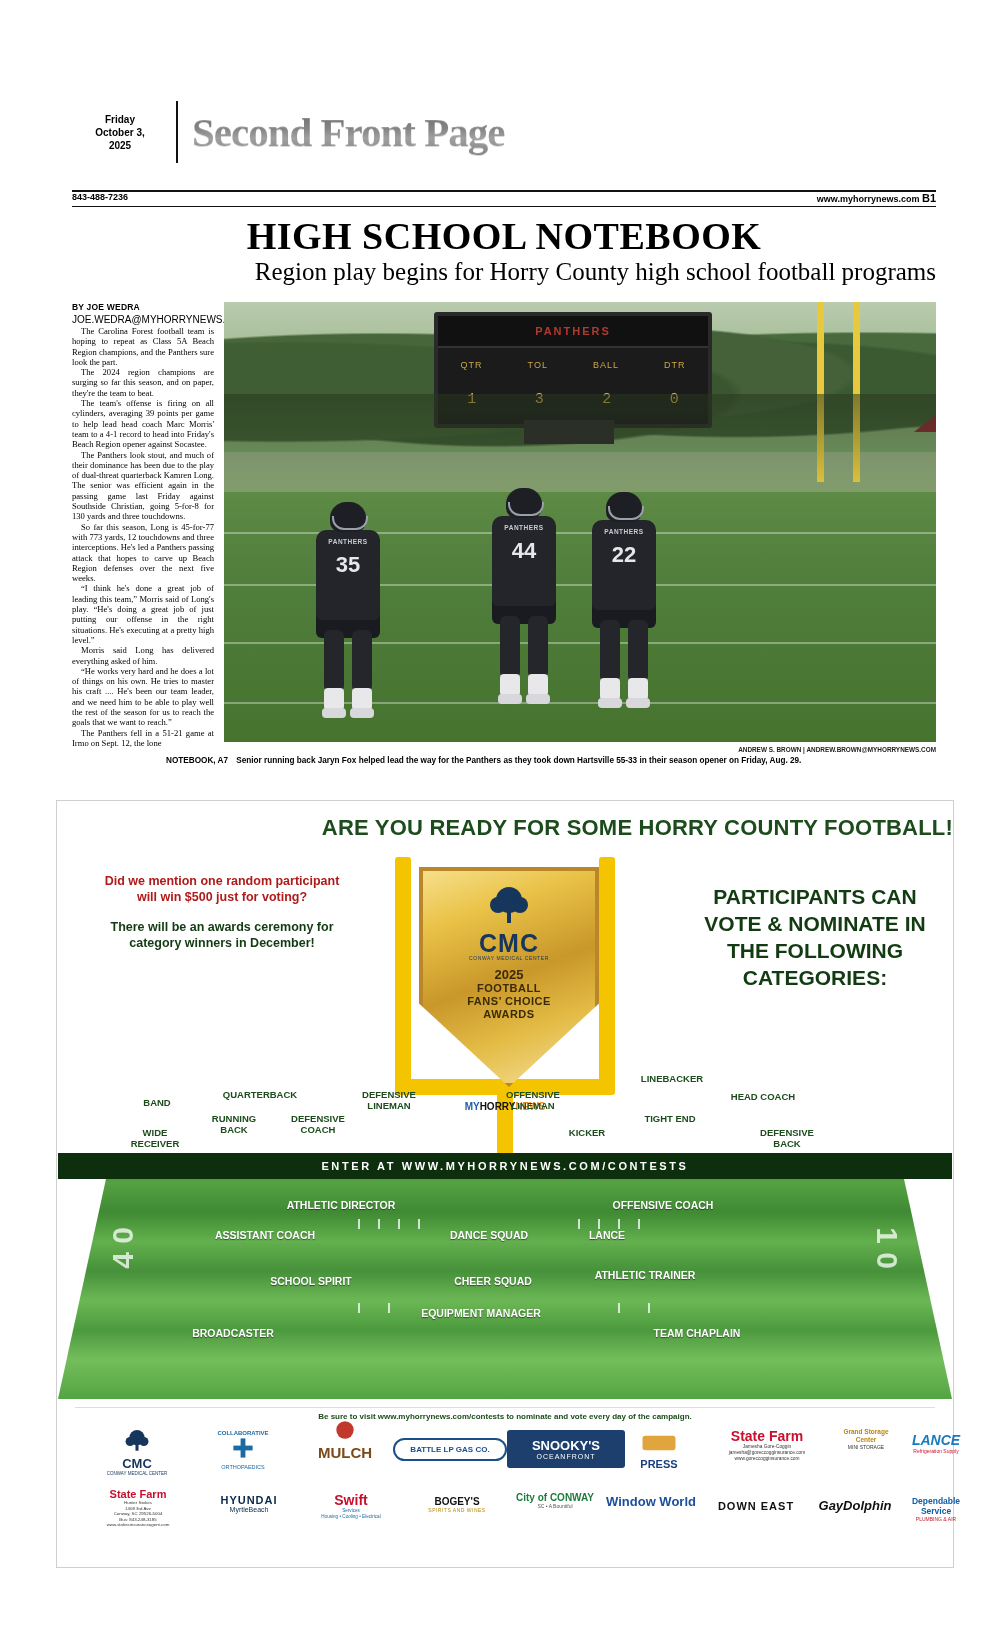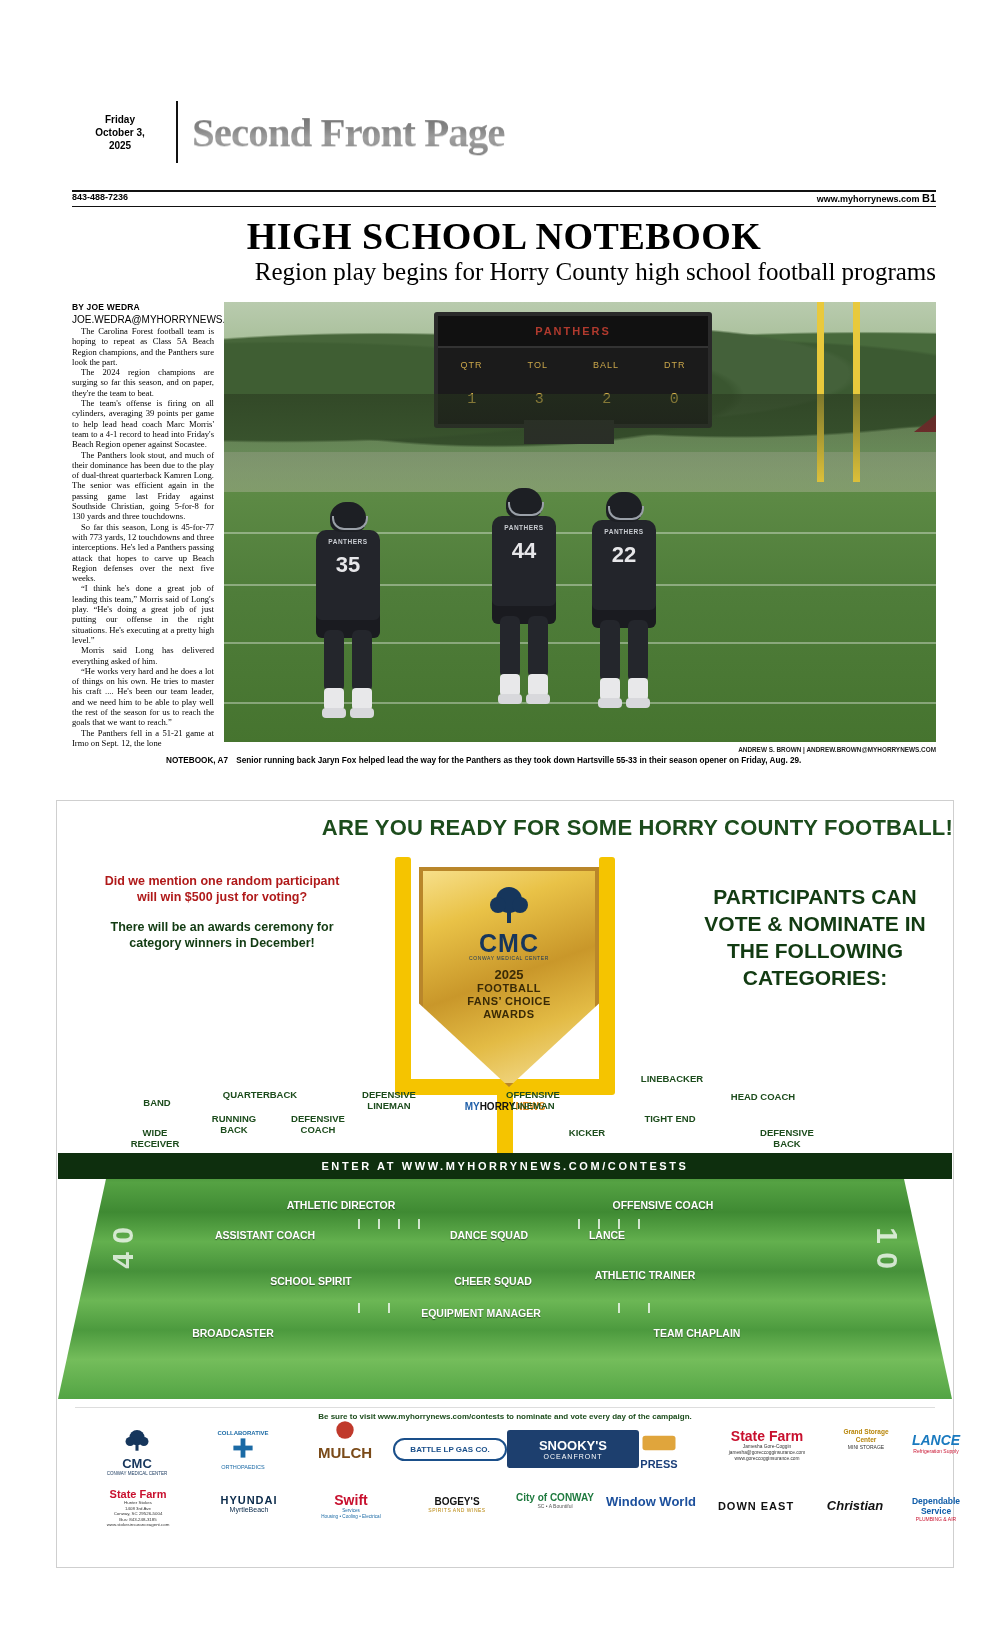--- a/index.html
+++ b/index.html
@@ -364,21 +364,21 @@
         <svg viewBox="0 0 30 30" width="20" height="20">
             <circle cx="15" cy="15" r="13" fill="#c0392b"></circle>
           </svg>
         <div class="nm" style="font-size:15px;color:#7a4a18;">MULCH</div>
       </div>
 
       <div class="sp" style="left:318px;top:30px;width:110px;border:2px solid #1a4f8a;border-radius:16px;padding:5px 0;">
         <div class="nm" style="font-size:8px;color:#1a4f8a;">BATTLE LP GAS CO.</div>
       </div>
 
-      <div class="sp" style="left:432px;top:22px;width:110px;background:#1d3f6e;color:#fff;padding:8px 11px;border-radius:3px;">
+      <div class="sp" style="left:432px;top:22px;width:110px;background:#1d3f6e;color:#fff;padding:8px 4px;border-radius:3px;">
         <div class="nm" style="font-size:13px;">SNOOKY'S</div>
         <div style="font-size:7px;letter-spacing:1px;">OCEANFRONT</div>
       </div>
 
       <div class="sp" style="left:548px;top:24px;width:72px;">
         <svg viewBox="0 0 40 24" width="40" height="22">
             <rect x="2" y="4" width="36" height="16" rx="3" fill="#e0a53c"></rect>
           </svg>
         <div class="nm" style="font-size:11px;color:#1a3f7a;">PRESS</div>
       </div>
@@ -432,21 +432,21 @@
 
       <div class="sp" style="left:528px;top:86px;width:96px;">
         <div class="nm" style="font-size:13px;color:#1b4f9c;">Window World</div>
       </div>
 
       <div class="sp" style="left:628px;top:92px;width:106px;">
         <div class="nm" style="font-size:11px;color:#111;letter-spacing:1px;">DOWN EAST</div>
       </div>
 
       <div class="sp" style="left:734px;top:90px;width:92px;">
-        <div class="nm" style="font-size:13px;color:#111;font-style:italic;">Christian</div>
+        <div class="nm" style="font-size:13px;color:#111;font-style:italic;">GayDolphin</div>
       </div>
 
       <div class="sp" style="left:824px;top:88px;width:74px;">
         <div class="nm" style="font-size:8.5px;color:#0f5ca8;">Dependable Service</div>
         <div style="font-size:5px;color:#c8102e;">PLUMBING &amp; AIR</div>
       </div>
     </div>
   </div>
 
 </div>

